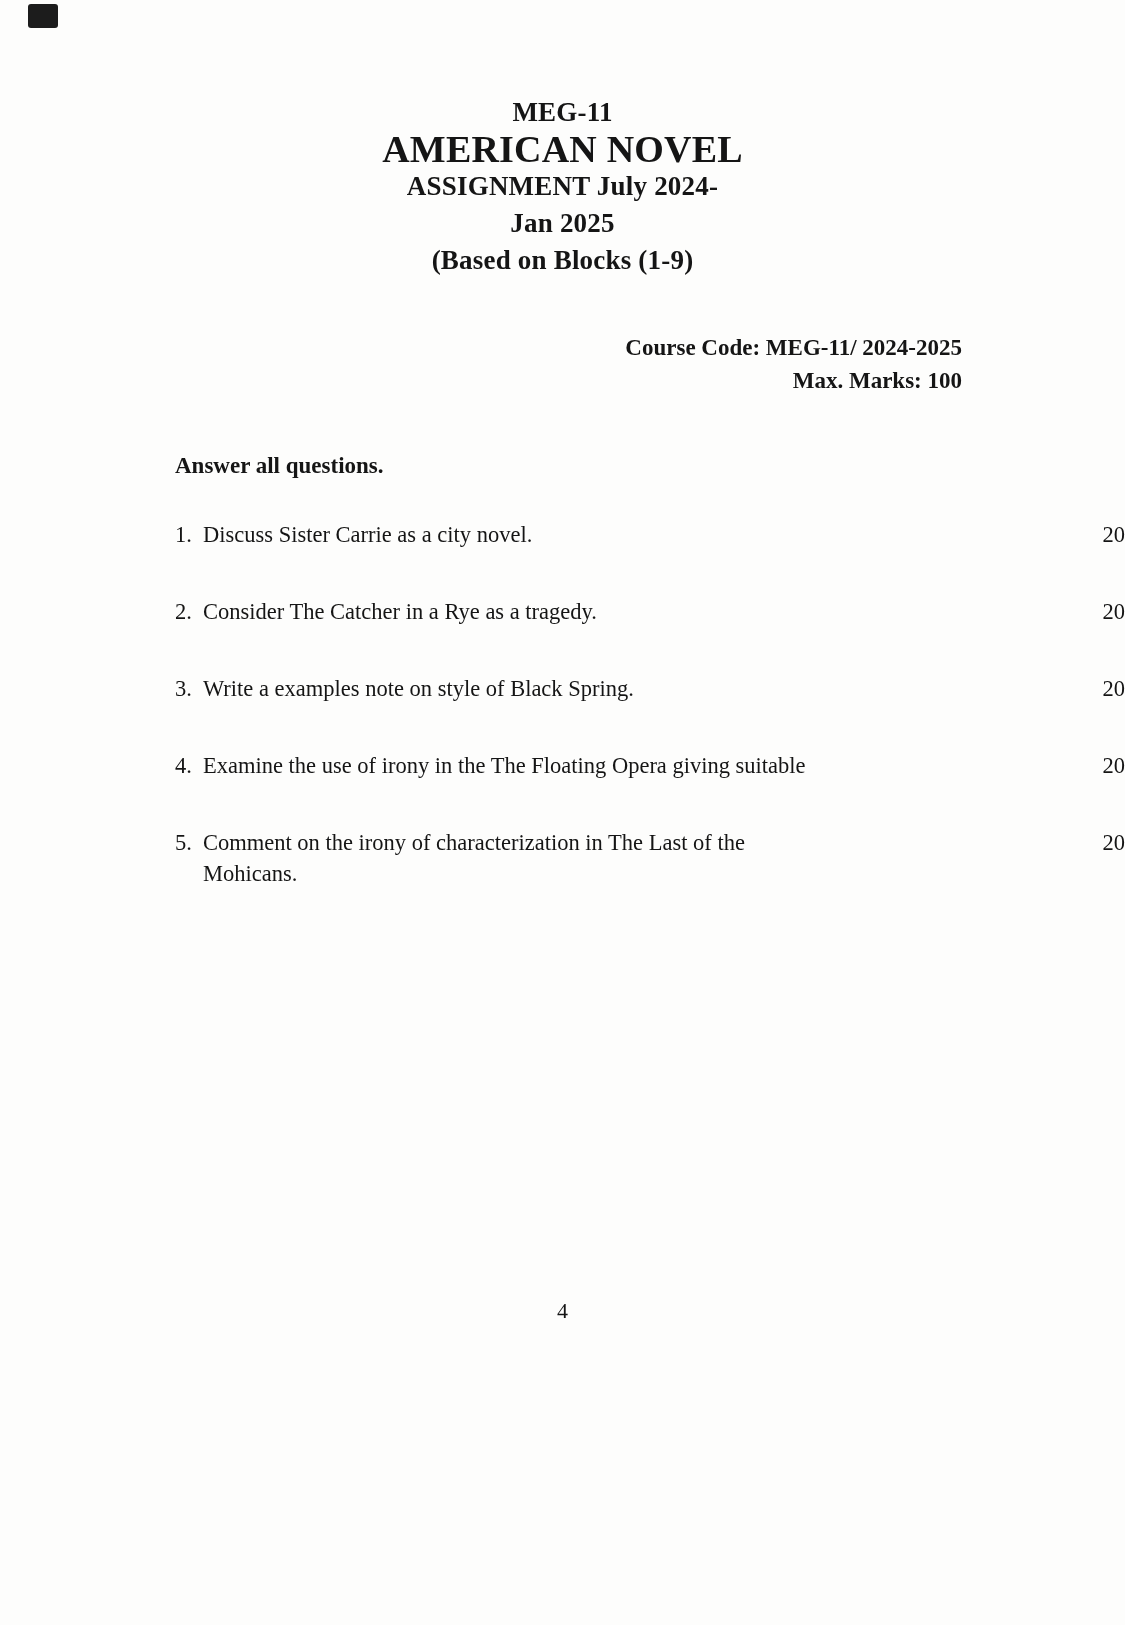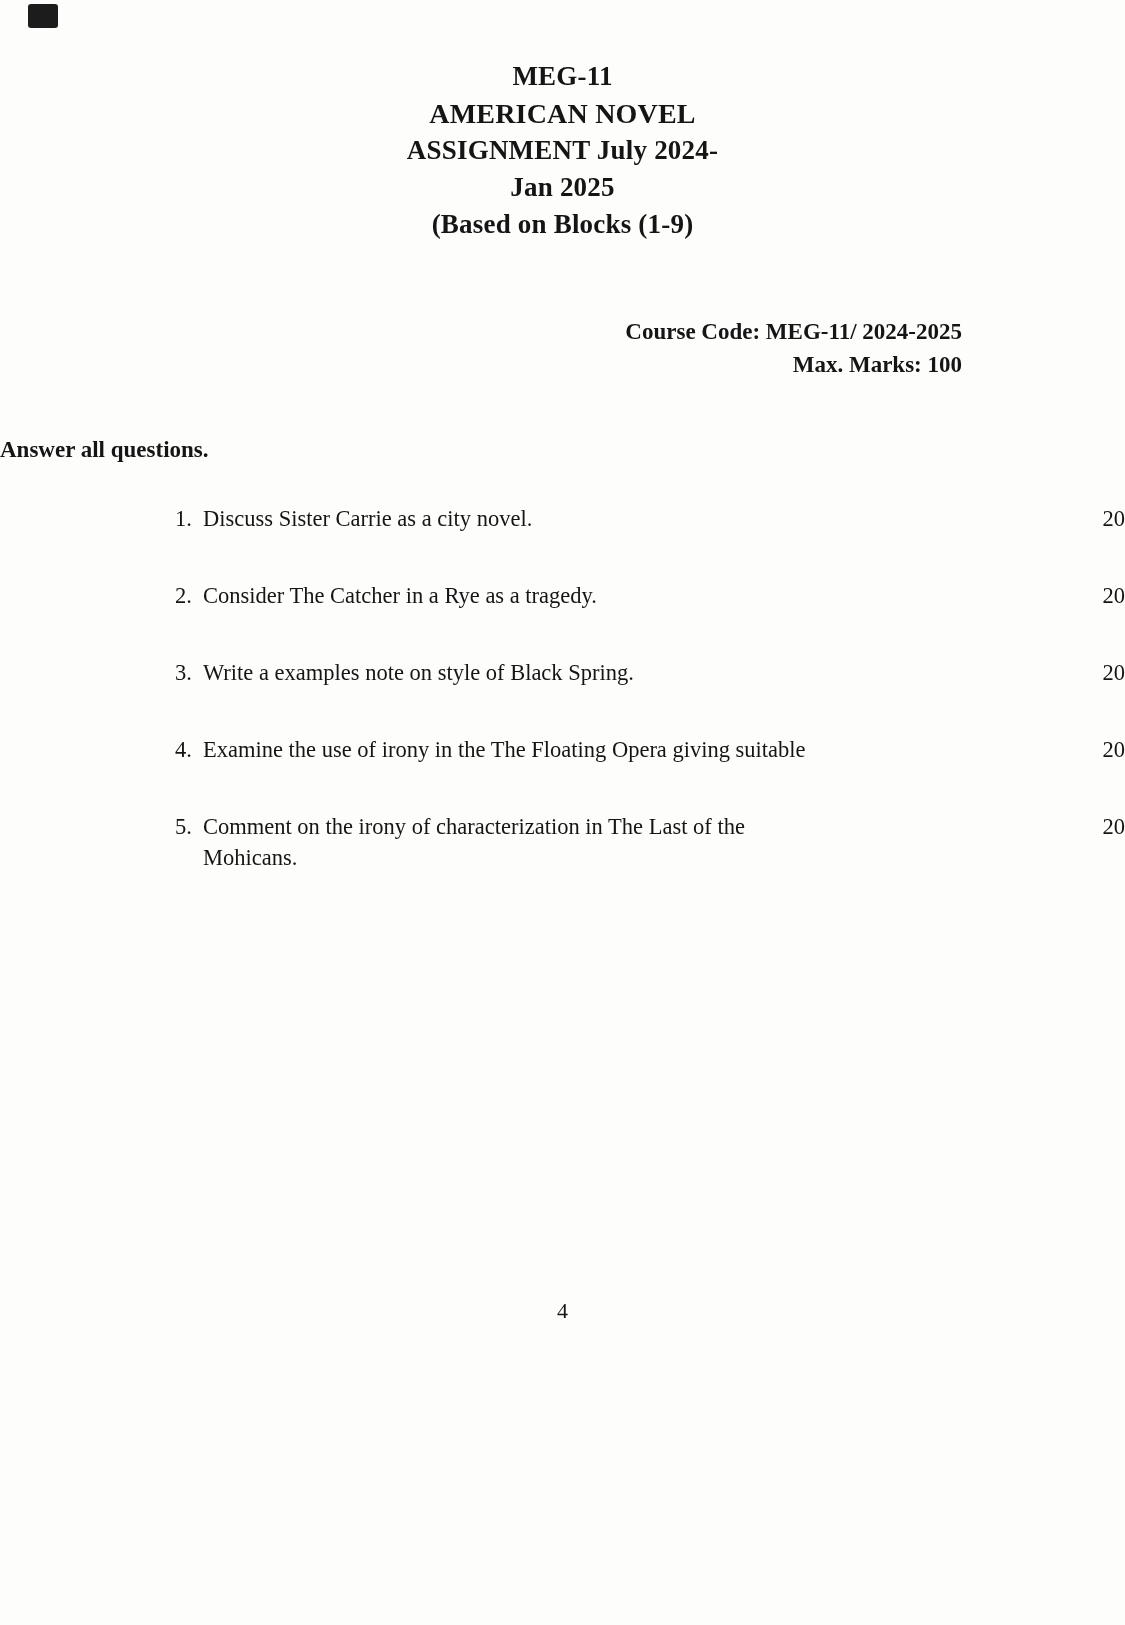--- a/index.html
+++ b/index.html
@@ -20,40 +20,41 @@
   .scan-artifact {
     position: absolute;
     top: 4px;
     left: 28px;
     width: 30px;
     height: 24px;
     background: #1c1c1c;
     border-radius: 3px;
   }
   .title-block {
-    padding-top: 58px;
+    padding-top: 94px;
     text-align: center;
     font-weight: bold;
     font-size: 27px;
     line-height: 37px;
     letter-spacing: 0.2px;
   }
   .title-line2 {
-    font-size: 28px;
+    font-size: 38px;
   }
   .meta-block {
-    margin-top: 72px;
+    margin-top: 52px;
     margin-right: 163px;
     text-align: right;
     font-weight: bold;
     font-size: 23px;
     line-height: 33px;
   }
   .instructions {
     margin-top: 56px;
+    margin-left: 175px;
     font-weight: bold;
     font-size: 23px;
   }
   .questions {
     margin-top: 40px;
   }
   .q-row {
     display: flex;
     align-items: flex-start;
     margin-bottom: 46px;

